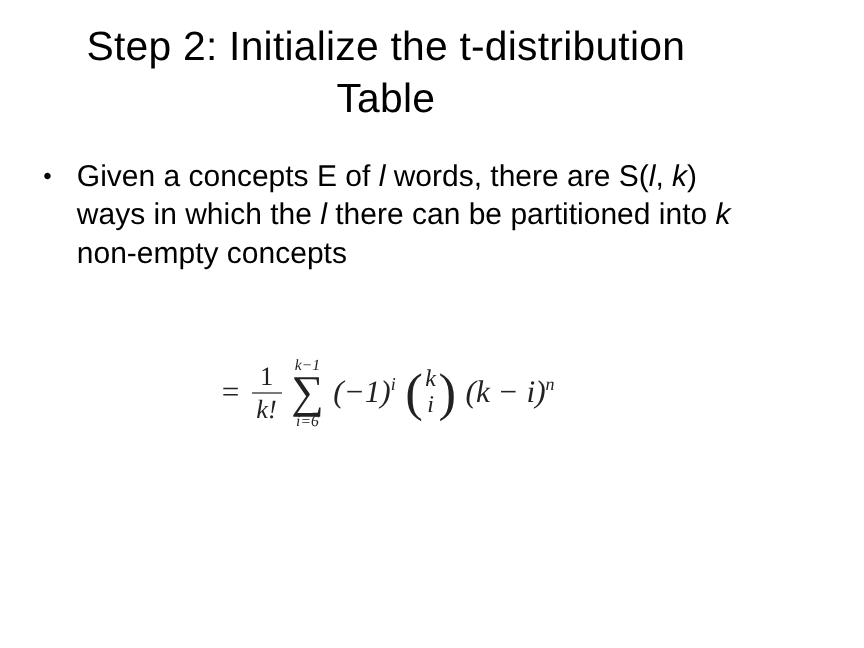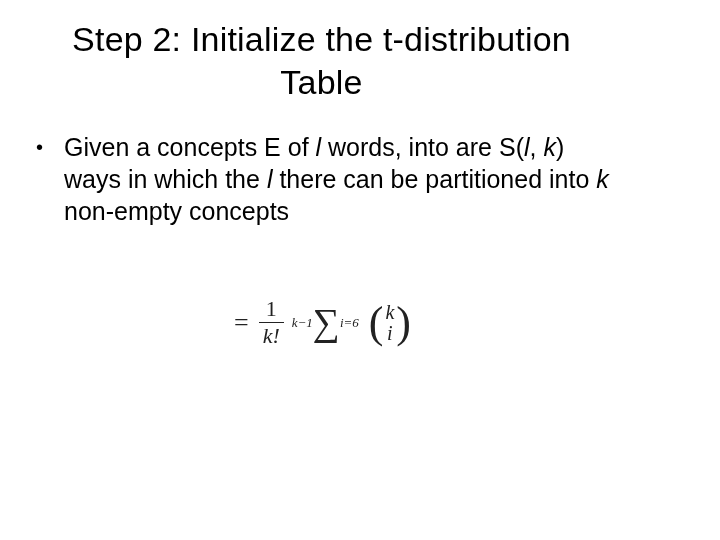--- a/index.html
+++ b/index.html
@@ -65,21 +65,21 @@
     display: inline-flex;
     flex-direction: column;
     align-items: center;
     line-height: 1;
     font-size: 22px;
   }
   .frac .num, .frac .den { padding: 1px 4px; }
   .frac .bar { width: 100%; border-top: 1.5px solid #222; margin: 1px 0; }
   .sum {
     display: inline-flex;
-    flex-direction: row;
+    flex-direction: column;
     align-items: center;
     line-height: 1;
     margin: 0 2px;
   }
   .sum .top, .sum .bot { font-size: 13px; font-style: italic; }
   .sum .sigma { font-size: 38px; line-height: 0.9; font-style: normal; }
   .term { font-style: italic; }
   .binom {
     display: inline-flex;
     align-items: center;
@@ -102,42 +102,48 @@
 <body>
 
 <div class="slide">
 
   <h1 class="title">Step 2: Initialize the t-distribution Table</h1>
 
   <div class="body-block">
     <div class="bullet-row">
       <div class="bullet-dot">•</div>
       <div class="bullet-text">
-        <span>Given a concepts E of </span><span class="it">l</span><span> words, into are S(</span><span class="it">l</span><span>, </span><span class="it">k</span><span>) ways in which the </span><span class="it">l</span><span> there can be partitioned into </span><span class="it">k</span><span> non-empty concepts</span>
+        <span>Given a concepts E of </span><span class="it">l</span><span> words, there are S(</span><span class="it">l</span><span>, </span><span class="it">k</span><span>) ways in which the </span><span class="it">l</span><span> there can be partitioned into </span><span class="it">k</span><span> non-empty concepts</span>
       </div>
     </div>
   </div>
 
   <div class="formula">
     <div class="formula-inner">
       <span class="eq">=</span>
       <span class="frac">
         <span class="num">1</span>
         <span class="bar"></span>
         <span class="den"><span class="it">k!</span></span>
       </span>
       <span class="sum">
         <span class="top">k−1</span>
         <span class="sigma">∑</span>
         <span class="bot">i=6</span>
       </span>
+      <span class="term">
+        <span>(−1)</span><span class="sup">i</span>
+      </span>
       <span class="binom">
         <span class="paren">(</span>
         <span class="stack">
           <span>k</span>
           <span>i</span>
         </span>
         <span class="paren">)</span>
       </span>
+      <span class="tail">
+        <span>(k − i)</span><span class="sup">n</span>
+      </span>
     </div>
   </div>
 
 </div>
 
 </body></html>

